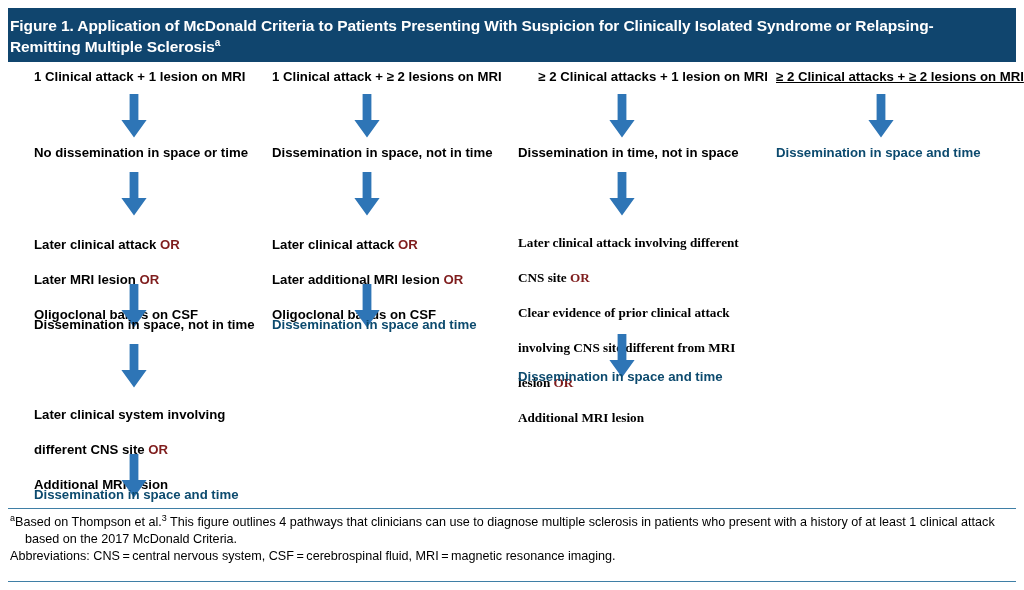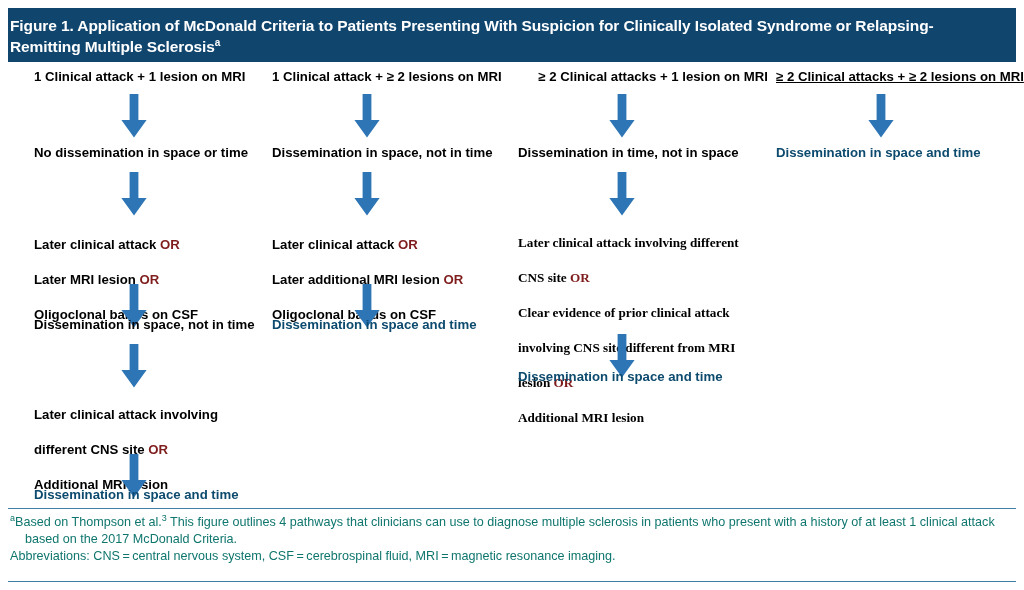--- a/index.html
+++ b/index.html
@@ -94,21 +94,21 @@
     width: 1008px;
     box-sizing: border-box;
     border-top: 1.6px solid #3f7fa6;
     border-bottom: 1.6px solid #3f7fa6;
     padding: 5px 2px 5px 2px;
     height: 74px;
   }
   .note {
     font-size: 12.6px;
     line-height: 17px;
-    color: #0f766e;
+    color: #000000;
   }
   .note.hang {
     padding-left: 15px;
     text-indent: -15px;
   }
   .note .sup {
     font-size: 9px;
     vertical-align: super;
     line-height: 0;
   }
@@ -156,21 +156,21 @@
 
       <div class="node abs" style="top:248px;left:0;width:236px;">Dissemination in space, not in time</div>
 
       <div class="arrow abs" style="top:276px;left:87px;">
         <svg width="26" height="44" viewBox="0 0 26 44" aria-hidden="true">
           <path d="M8.6 0 H17.4 V26 H25.6 L13 43.5 L0.4 26 H8.6 Z" fill="#2e75b6"></path>
         </svg>
       </div>
 
       <div class="node abs" style="top:320px;left:0;width:236px;">
-        <span>Later clinical attack involving</span><br>
+        <span>Later clinical system involving</span><br>
         <span>different CNS site <span class="or">OR</span></span><br>
         <span>Additional MRI lesion</span>
       </div>
 
       <div class="arrow abs" style="top:386px;left:87px;">
         <svg width="26" height="44" viewBox="0 0 26 44" aria-hidden="true">
           <path d="M8.6 0 H17.4 V26 H25.6 L13 43.5 L0.4 26 H8.6 Z" fill="#2e75b6"></path>
         </svg>
       </div>
 

